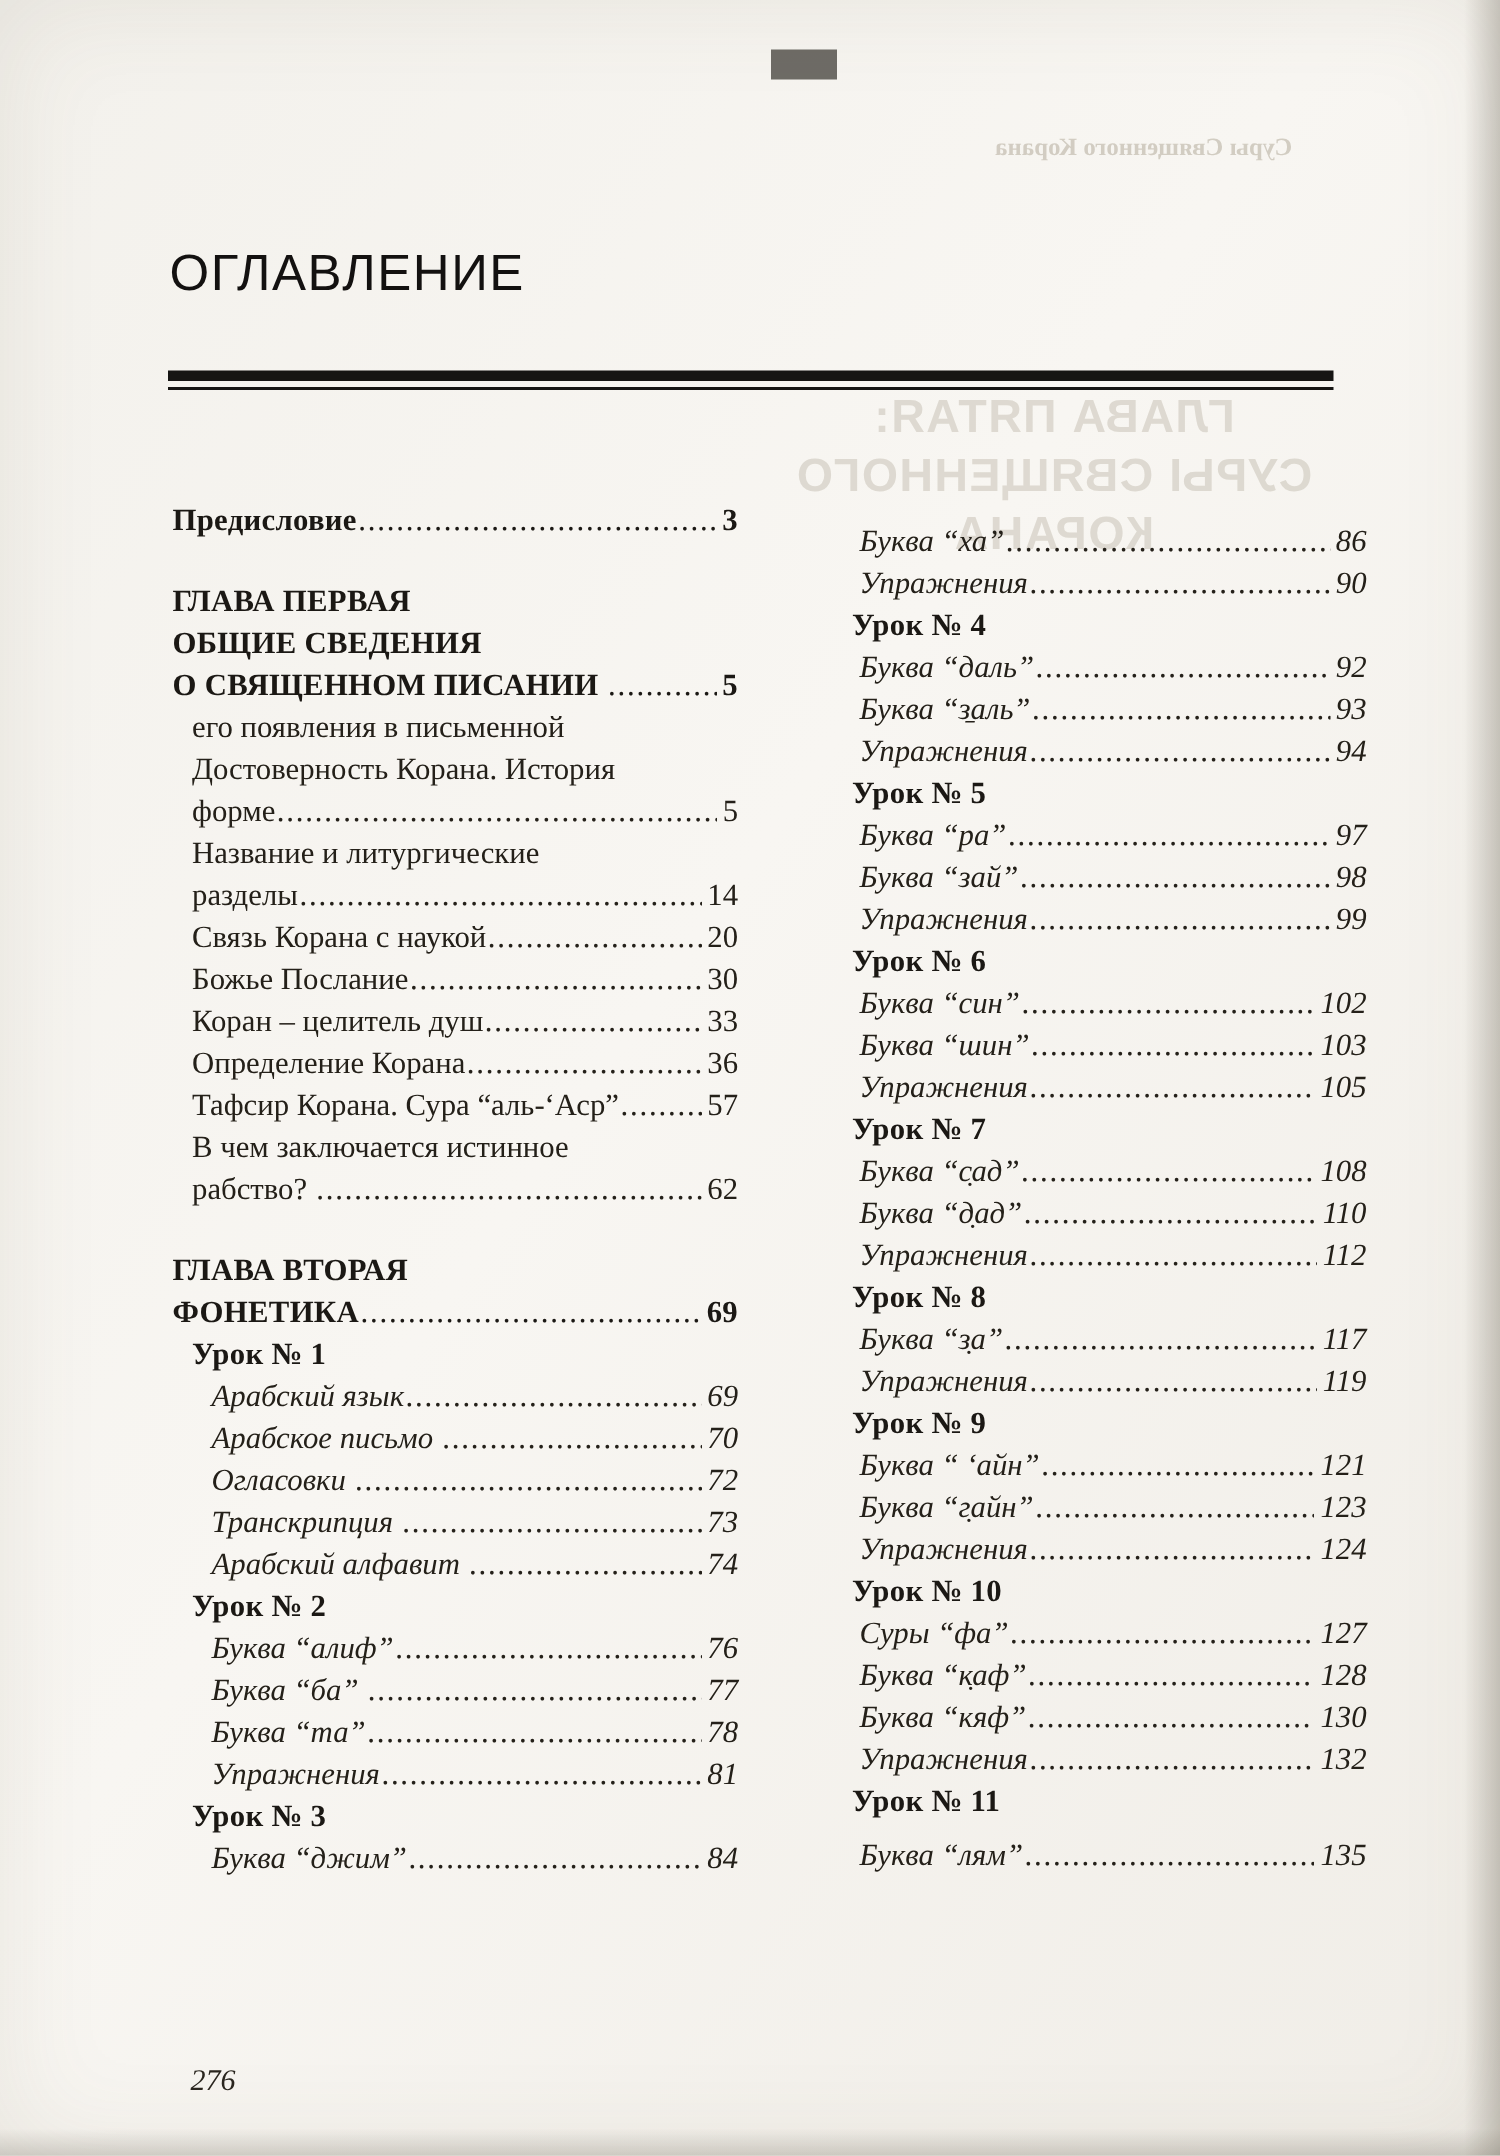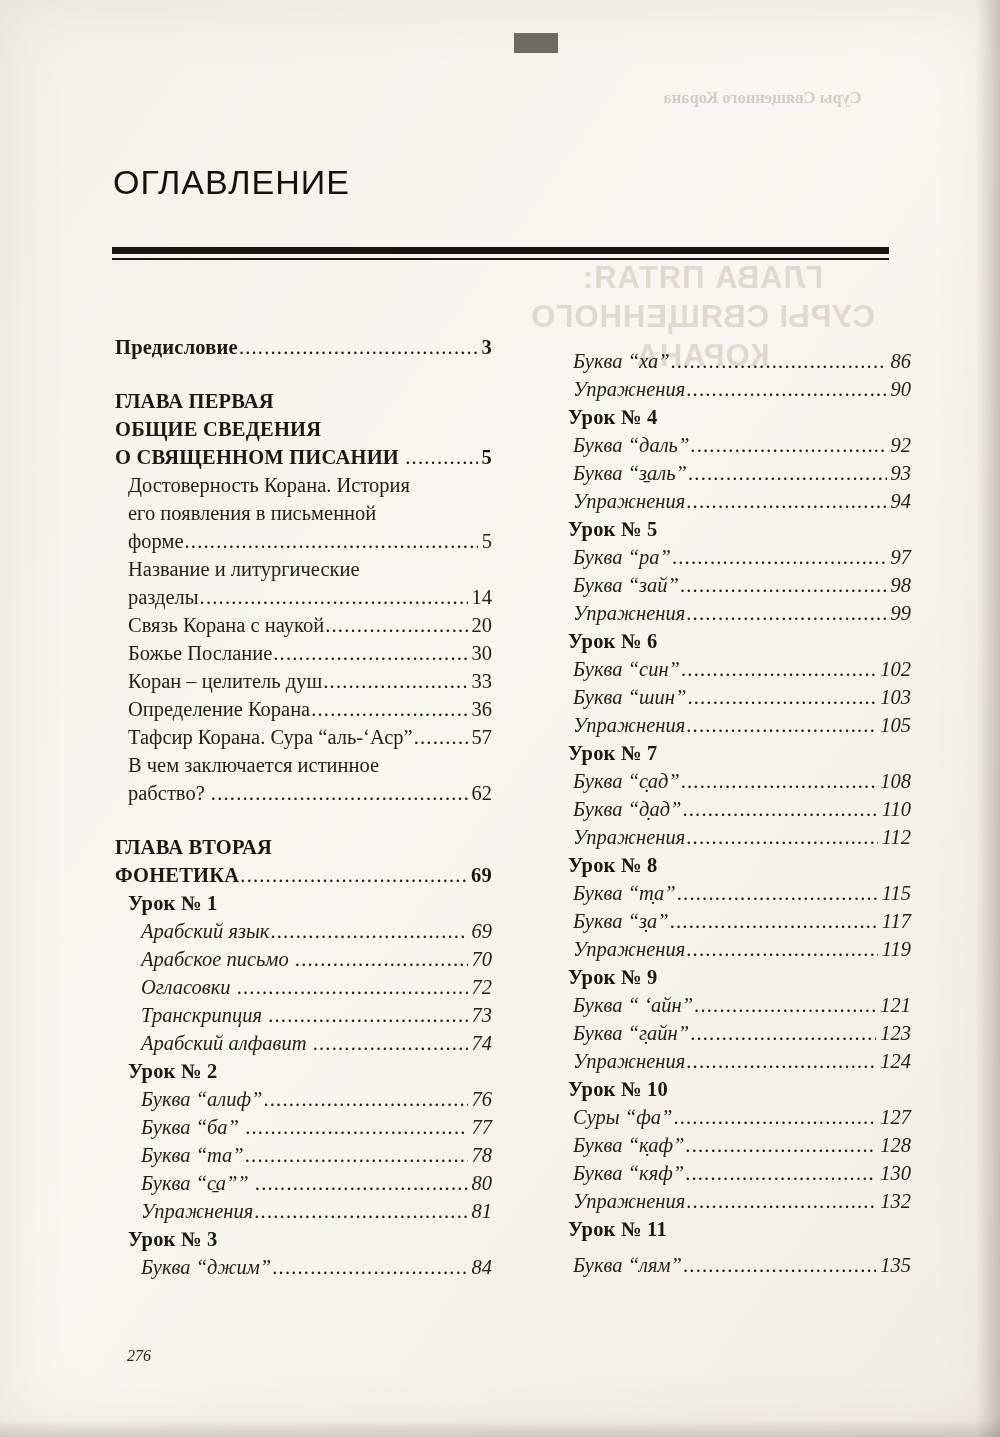--- a/index.html
+++ b/index.html
@@ -104,22 +104,22 @@
     content: "..........................................................................................................................";
     letter-spacing: 1.2px;
     font-style: normal;
     font-weight: normal;
   }
   .pagenum { white-space: nowrap; padding-left: 4px; }
   .spacer-large { height: 26px; }
   .spacer-small { height: 8px; }
   .folio {
     position: absolute;
-    left: 127px; top: 1347px;
-    font-size: 16px;
+    left: 127px; top: 1376px;
+    font-size: 20px;
     font-style: italic;
     color: #2a261f;
   }
 </style>
 </head>
 <body>
 
 <div class="scan">
 
   <div class="artifact-box"></div>
@@ -156,24 +156,24 @@
             <span class="toc-text">ОБЩИЕ СВЕДЕНИЯ</span>
           </div>
           <div class="toc-line">
             <span class="toc-text">О СВЯЩЕННОМ ПИСАНИИ </span>
             <span class="leader"></span>
             <span class="pagenum">5</span>
           </div>
         </div>
         <div class="toc-entry style-roman indent-1">
           <div class="toc-line">
+            <span class="toc-text">его появления в письменной</span>
+          </div>
+          <div class="toc-line">
             <span class="toc-text">Достоверность Корана. История</span>
-          </div>
-          <div class="toc-line">
-            <span class="toc-text">его появления в письменной</span>
           </div>
           <div class="toc-line">
             <span class="toc-text">форме</span>
             <span class="leader"></span>
             <span class="pagenum">5</span>
           </div>
         </div>
         <div class="toc-entry style-roman indent-1">
           <div class="toc-line">
             <span class="toc-text">Название и литургические</span>
@@ -301,27 +301,20 @@
         </div>
         <div class="toc-entry style-italic indent-2">
           <div class="toc-line">
             <span class="toc-text">Буква “та”</span>
             <span class="leader"></span>
             <span class="pagenum">78</span>
           </div>
         </div>
         <div class="toc-entry style-italic indent-2">
           <div class="toc-line">
-            <span class="toc-text">Буква “с̱а”” </span>
-            <span class="leader"></span>
-            <span class="pagenum">80</span>
-          </div>
-        </div>
-        <div class="toc-entry style-italic indent-2">
-          <div class="toc-line">
             <span class="toc-text">Упражнения</span>
             <span class="leader"></span>
             <span class="pagenum">81</span>
           </div>
         </div>
         <div class="toc-entry style-bold indent-1">
           <div class="toc-line">
             <span class="toc-text">Урок № 3</span>
           </div>
         </div>
@@ -448,27 +441,20 @@
         <div class="toc-entry style-italic indent-2">
           <div class="toc-line">
             <span class="toc-text">Упражнения</span>
             <span class="leader"></span>
             <span class="pagenum">112</span>
           </div>
         </div>
         <div class="toc-entry style-bold indent-1">
           <div class="toc-line">
             <span class="toc-text">Урок № 8</span>
-          </div>
-        </div>
-        <div class="toc-entry style-italic indent-2">
-          <div class="toc-line">
-            <span class="toc-text">Буква “т̣а”</span>
-            <span class="leader"></span>
-            <span class="pagenum">115</span>
           </div>
         </div>
         <div class="toc-entry style-italic indent-2">
           <div class="toc-line">
             <span class="toc-text">Буква “з̣а”</span>
             <span class="leader"></span>
             <span class="pagenum">117</span>
           </div>
         </div>
         <div class="toc-entry style-italic indent-2">

